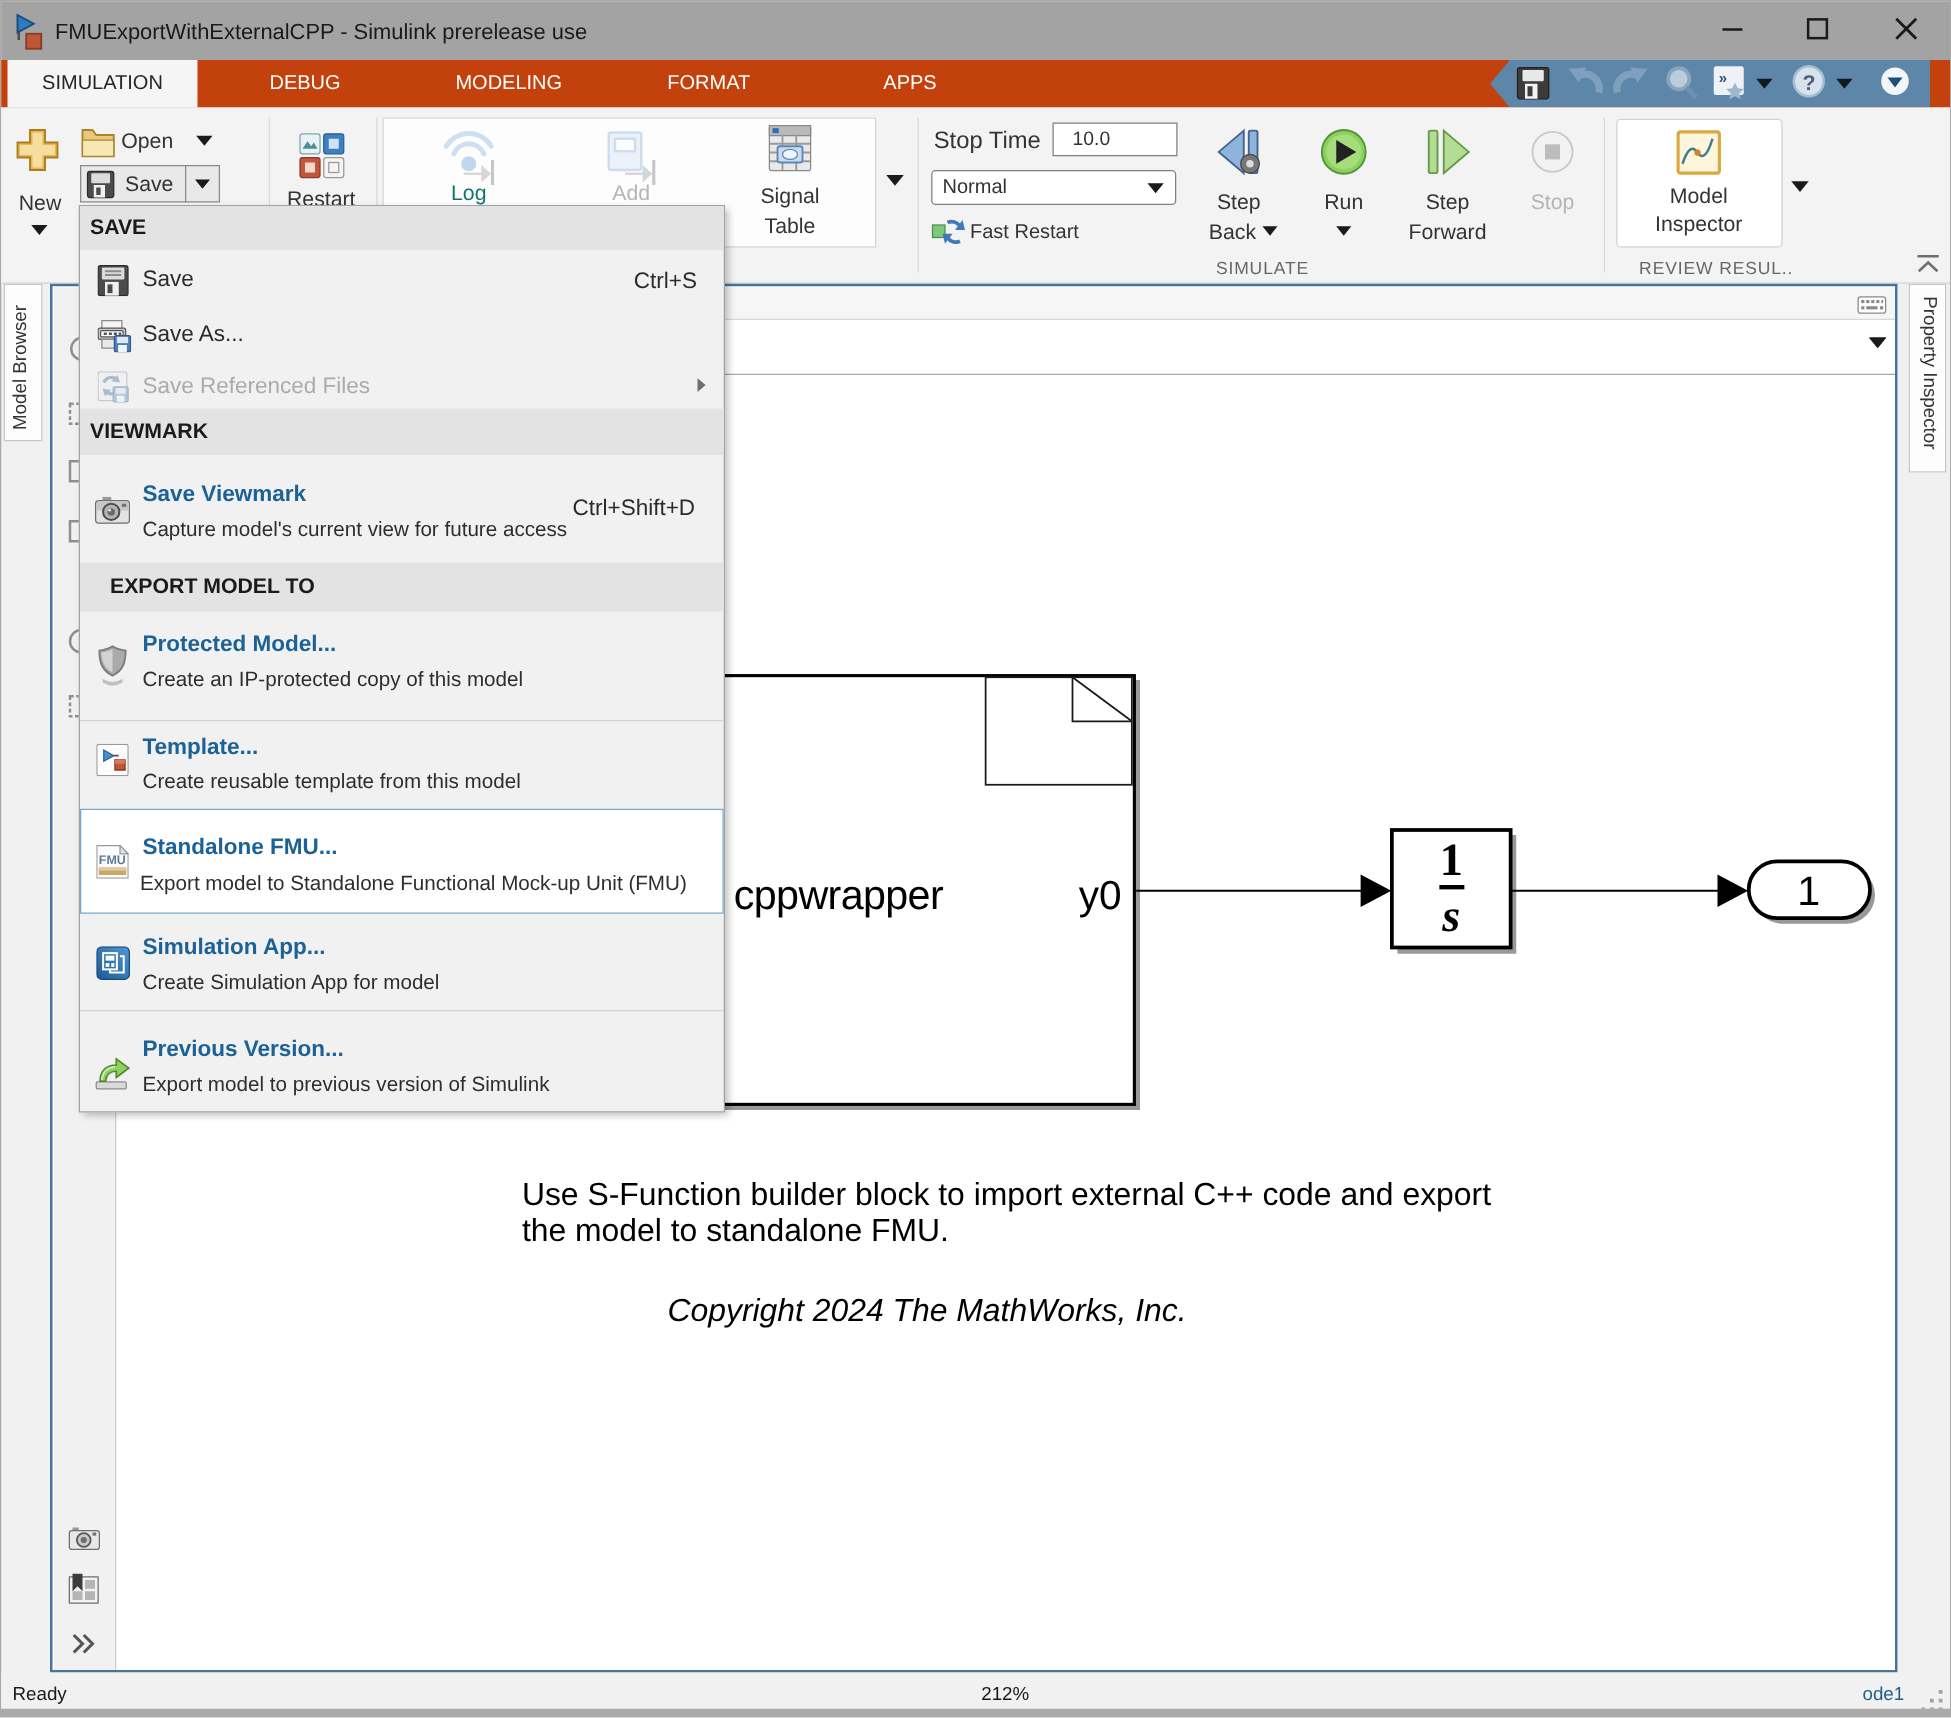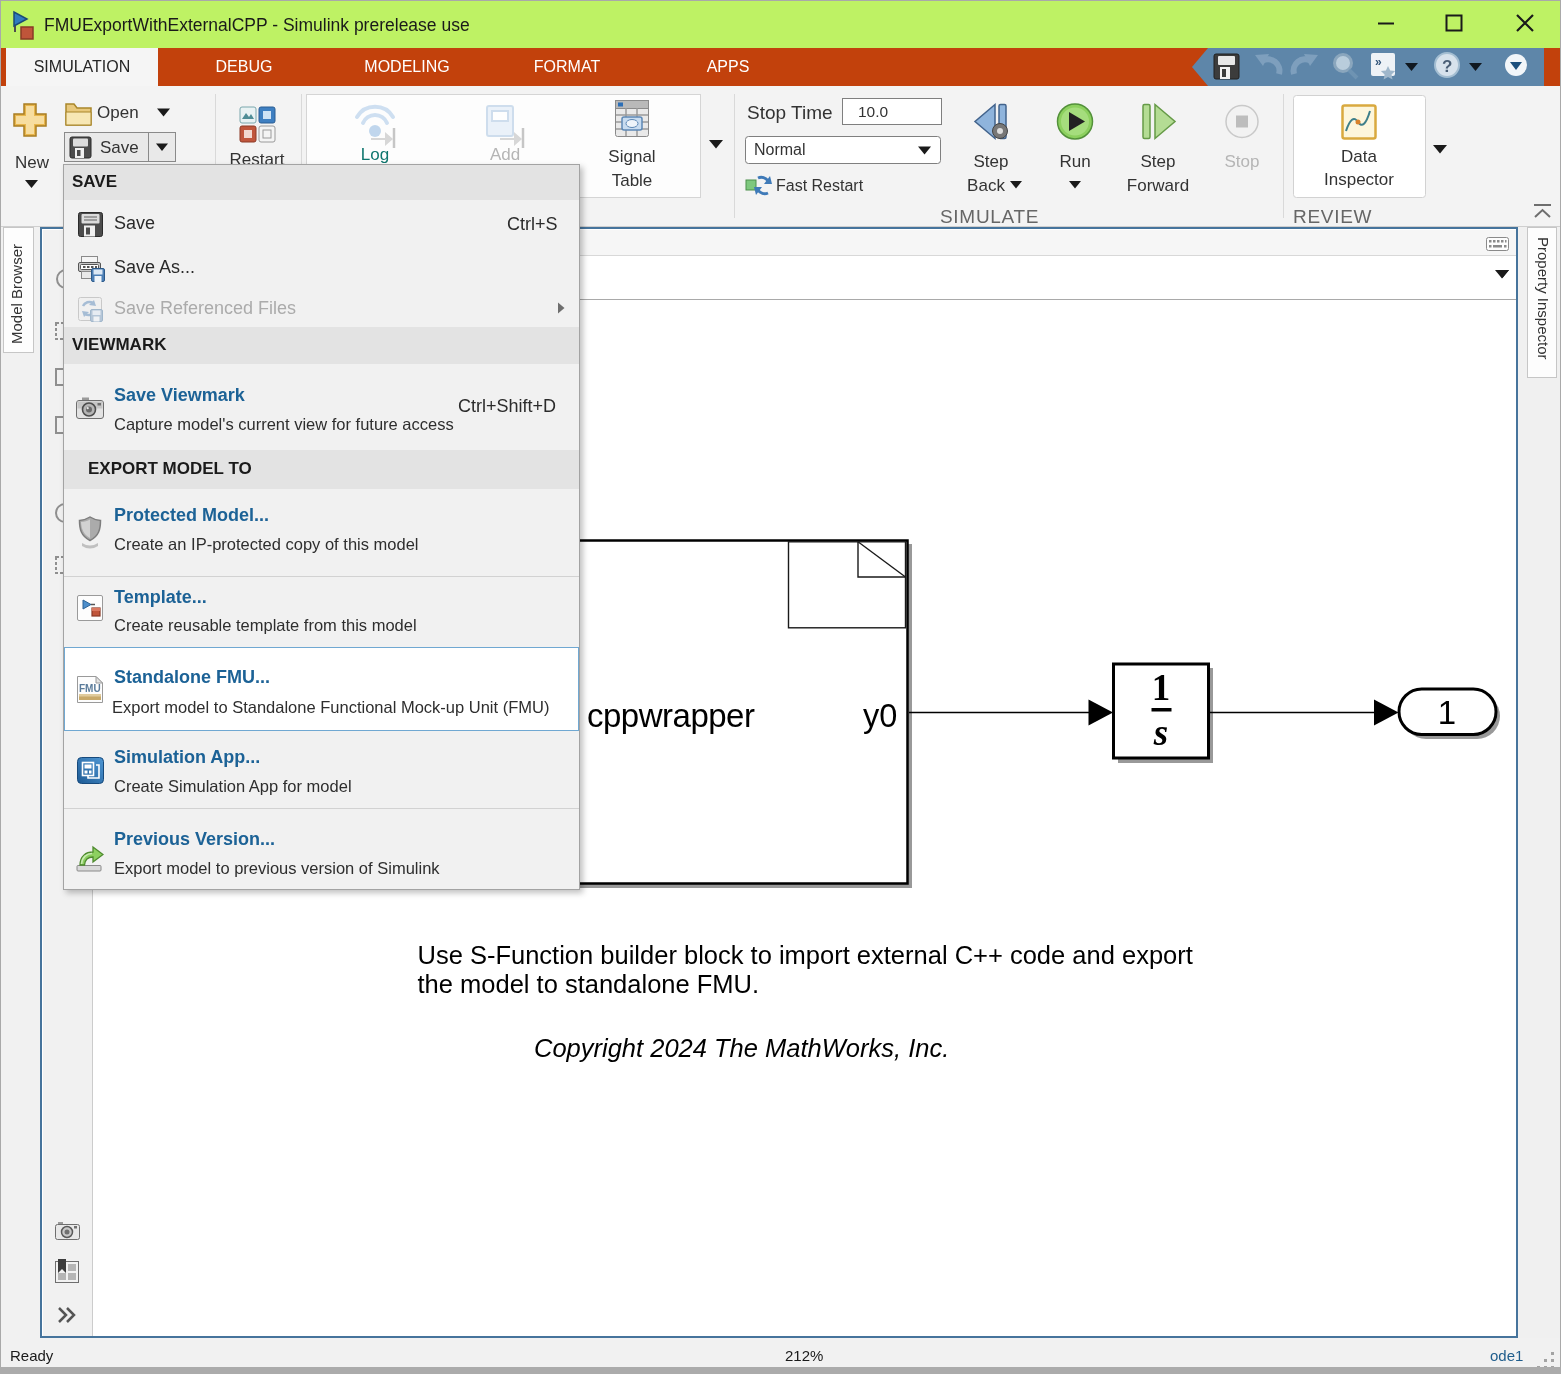--- a/index.html
+++ b/index.html
@@ -1,30 +1,30 @@
 <!DOCTYPE html>
 <html><head>
 <meta charset="utf-8">
 <style>
 * { margin:0; padding:0; box-sizing:border-box; }
 html,body { width:1561px; height:1374px; overflow:hidden; }
 body { font-family:"Liberation Sans", sans-serif; position:relative; background:#f1f1f1; }
 .abs { position:absolute; }
 #win { position:absolute; left:0; top:0; width:1561px; height:1374px; border:1px solid #a9a9a9; background:#f1f1f1; }
 
-#titlebar { position:absolute; left:1px; top:1px; width:1559px; height:47px; background:#bef264; }
+#titlebar { position:absolute; left:1px; top:1px; width:1559px; height:47px; background:#a3a3a3; }
 #titletext { position:absolute; left:43px; top:14px; font-size:17.5px; color:#1a1a1a; }
 
 #tabbar { position:absolute; left:1px; top:48px; width:1559px; height:38px; background:#c2410c; }
 .tab { position:absolute; top:0; height:38px; color:#fff; font-size:16px; line-height:38px; text-align:center; }
 #tab-active { position:absolute; left:5px; top:0; width:152px; height:38px; background:#f5f5f5; color:#262626; font-size:16px; line-height:38px; text-align:center; }
 
 #toolstrip { position:absolute; left:1px; top:86px; width:1559px; height:141px; background:#f3f3f3; border-bottom:1px solid #cfcfcf; }
 .tslabel { position:absolute; font-size:17px; color:#333; }
-.seclabel { position:absolute; top:206px; font-size:19px; color:#666; text-align:left; letter-spacing:0.7px; }
+.seclabel { position:absolute; top:206px; font-size:14px; color:#666; text-align:center; letter-spacing:0.7px; }
 
 #canvasframe { position:absolute; left:40px; top:227px; width:1478px; height:1111px; border:2.5px solid #46749c; background:#ffffff; }
 #leftstrip { position:absolute; left:42.5px; top:229.5px; width:50px; height:1106px; background:#f1f1f1; border-right:1px solid #cccccc; }
 #cantoolbar { position:absolute; left:92.5px; top:229.5px; width:1423px; height:26px; background:#f6f6f6; border-bottom:1px solid #d8d8d8; }
 #breadcrumb { position:absolute; left:92.5px; top:256.5px; width:1423px; height:43px; background:#fff; border-bottom:1px solid #a9a9a9; }
 #mbtab { position:absolute; left:3px; top:227px; width:31px; height:126px; background:#fdfdfd; border:1px solid #c6c6c6; }
 #mbtab span { position:absolute; left:4px; top:116px; transform:rotate(-90deg); transform-origin:0 0; font-size:15px; color:#333; white-space:nowrap; }
 #pitab { position:absolute; left:1527px; top:227px; width:30px; height:151px; background:#fdfdfd; border:1px solid #c6c6c6; }
 #pitab span { position:absolute; left:24px; top:9px; transform:rotate(90deg); transform-origin:0 0; font-size:15px; color:#333; white-space:nowrap; }
 #rightgap { position:absolute; left:1518.5px; top:227px; width:41.5px; height:1111px; background:#f0f0f0; }
@@ -237,21 +237,21 @@
 <div class="tslabel" style="left:747px; top:102px; font-size:19px;">Stop Time</div>
 <div class="tslabel" style="left:858px; top:103px; font-size:15.5px;">10.0</div>
 <div class="tslabel" style="left:754px; top:141px; font-size:16px;">Normal</div>
 <div class="tslabel" style="left:776px; top:177px; font-size:16px;">Fast Restart</div>
 <div class="tslabel" style="left:961px; top:152px; width:60px; text-align:center;">Step</div>
 <div class="tslabel" style="left:956px; top:176px; width:60px; text-align:center;">Back</div>
 <div class="tslabel" style="left:1045px; top:152px; width:60px; text-align:center;">Run</div>
 <div class="tslabel" style="left:1128px; top:152px; width:60px; text-align:center;">Step</div>
 <div class="tslabel" style="left:1122px; top:176px; width:72px; text-align:center;">Forward</div>
 <div class="tslabel" style="left:1212px; top:152px; width:60px; text-align:center; color:#b5b5b5;">Stop</div>
-<div class="tslabel" style="left:1329px; top:147px; width:60px; text-align:center;">Data</div>
+<div class="tslabel" style="left:1329px; top:147px; width:60px; text-align:center;">Model</div>
 <div class="tslabel" style="left:1319px; top:170px; width:80px; text-align:center;">Inspector</div>
 <div class="seclabel" style="left:940px; width:140px;">SIMULATE</div>
 <div class="seclabel" style="left:1293px; width:160px;">REVIEW RESUL..</div>
 
 <div id="canvasframe"></div>
 <div id="cantoolbar"></div>
 <div id="breadcrumb"></div>
 <div id="leftstrip"></div>
 <div id="mbtab">
     <span>Model Browser</span>

